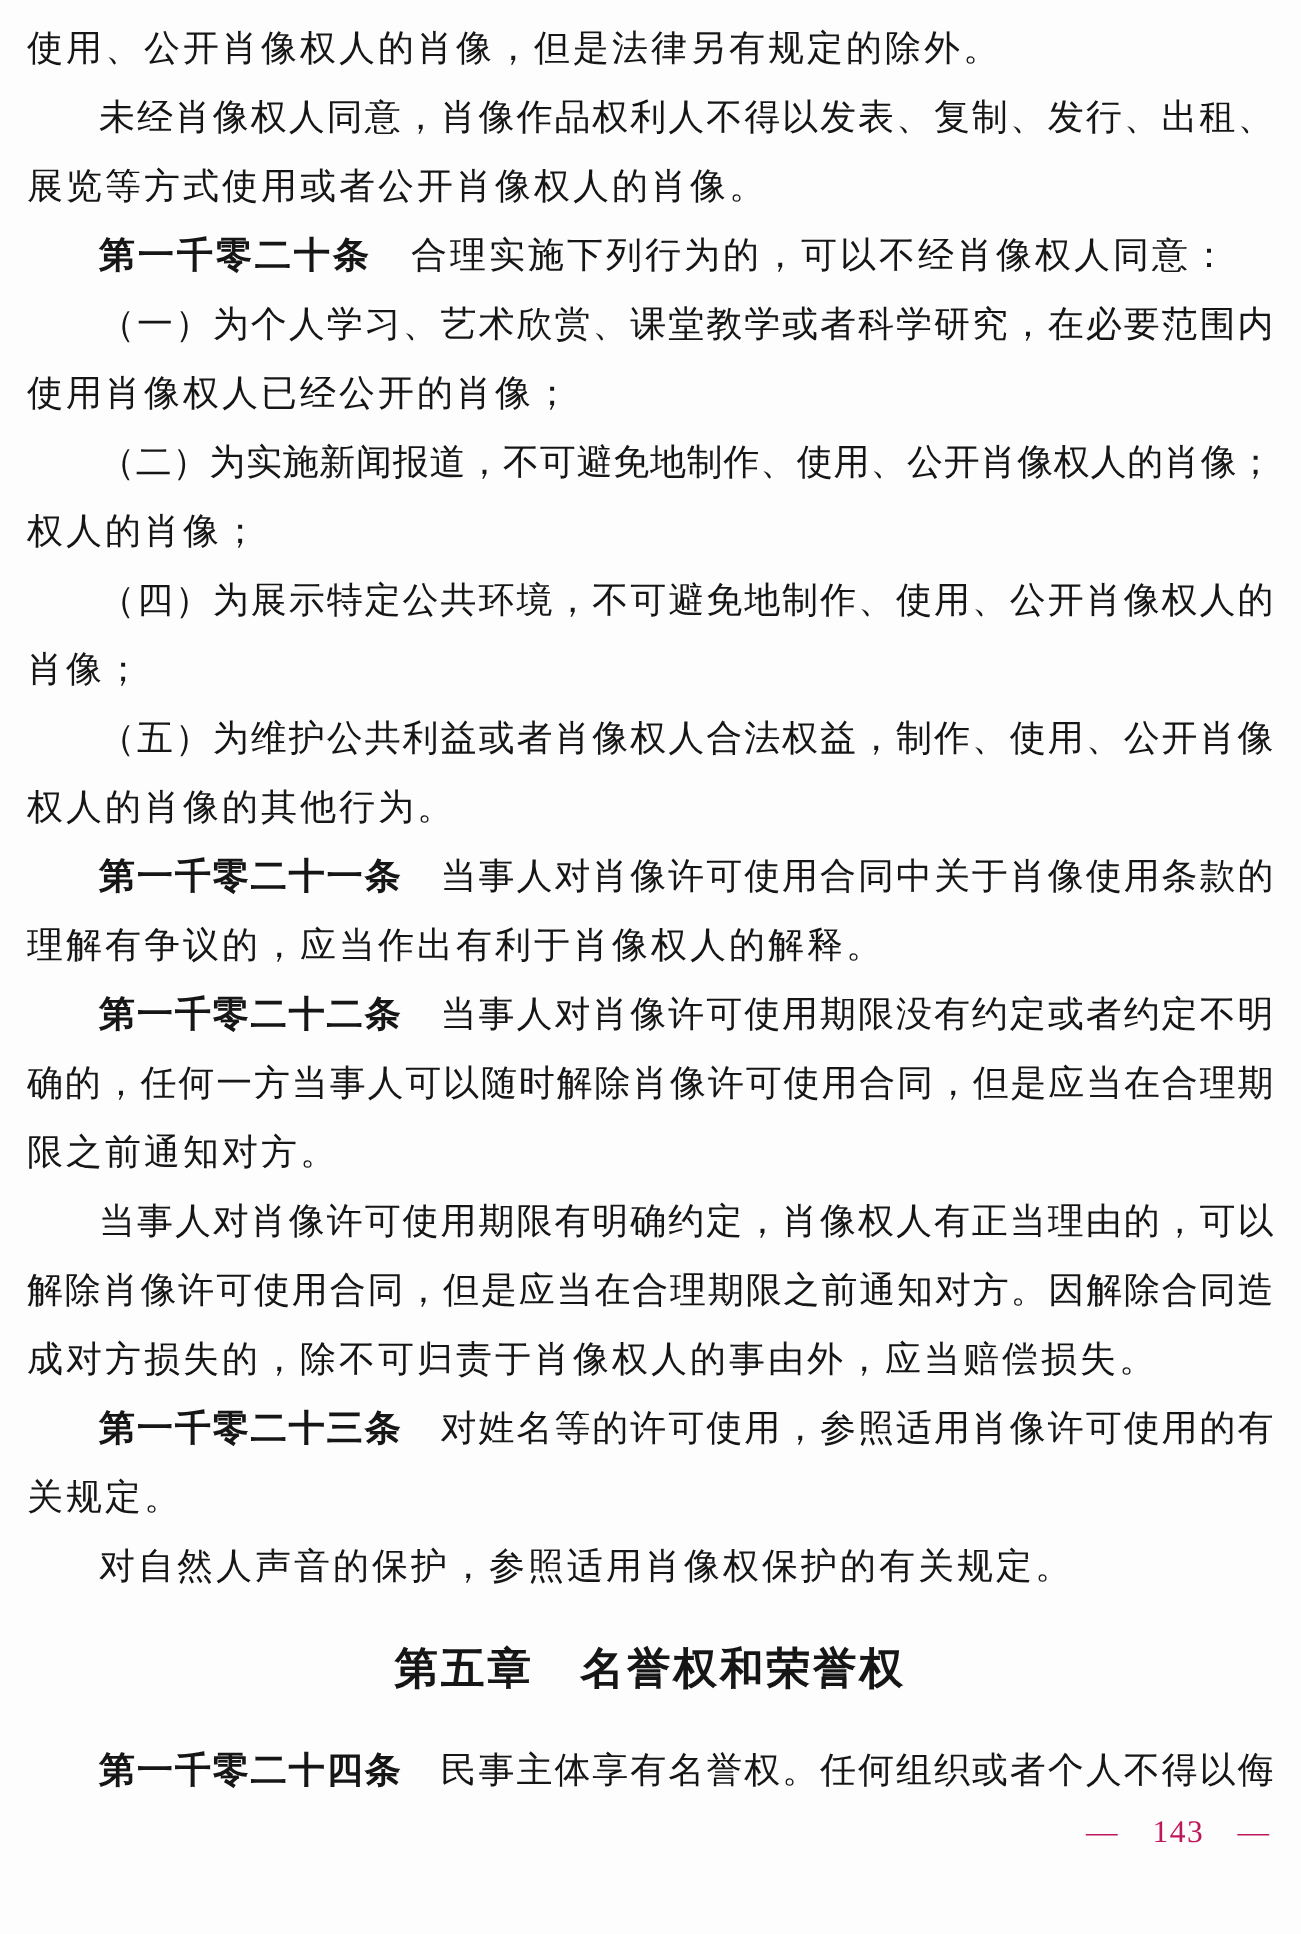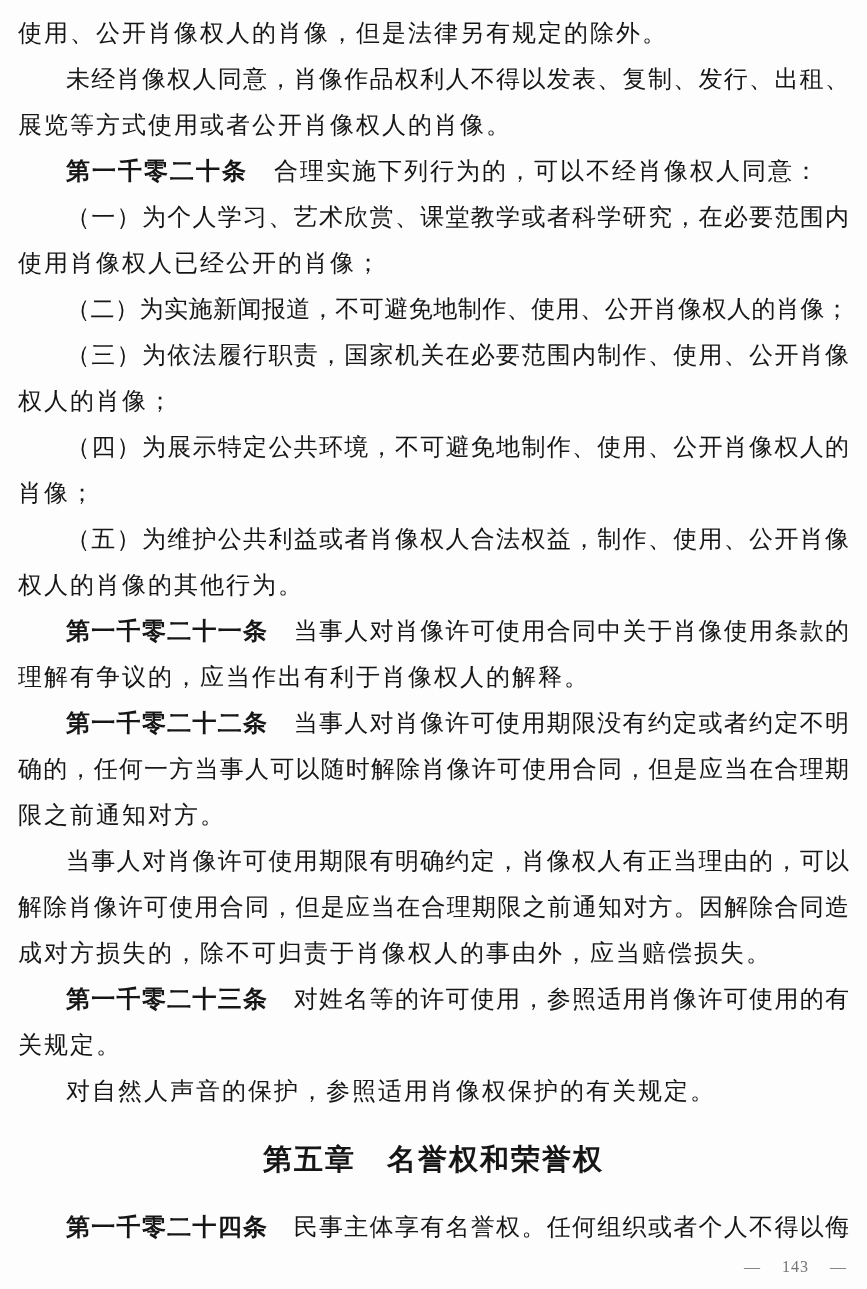--- a/index.html
+++ b/index.html
@@ -50,41 +50,40 @@
     white-space: nowrap;
   }
   .line.heading .bold {
     font-family: "Liberation Sans", "DejaVu Sans", sans-serif;
     font-weight: 700;
   }
   .footer {
     width: 831px;
     margin-top: 2px;
     text-align: right;
-    font-size: 16px;
+    font-size: 21px;
     line-height: 30px;
     word-spacing: 16px;
     letter-spacing: 1px;
-    color: #737373;
+    color: #be185d;
     padding-right: 2px;
   }
 </style>
 </head>
 <body>
 
 <div class="page">
   <div class="text-block">
       <div class="line"><span>使用、公开肖像权人的肖像，但是法律另有规定的除外。</span></div>
       <div class="line flush indent"><span>未经肖像权人同意，肖像作品权利人不得以发表、复制、发行、出租、</span></div>
       <div class="line"><span>展览等方式使用或者公开肖像权人的肖像。</span></div>
       <div class="line indent"><span class="bold">第一千零二十条</span><span>　合理实施下列行为的，可以不经肖像权人同意：</span></div>
       <div class="line flush indent"><span>（一）为个人学习、艺术欣赏、课堂教学或者科学研究，在必要范围内</span></div>
       <div class="line"><span>使用肖像权人已经公开的肖像；</span></div>
       <div class="line flush indent"><span>（二）为实施新闻报道，不可避免地制作、使用、公开肖像权人的肖像；</span></div>
-      <div class="line flush indent"><span>（三）为依法履行职责，国家机关在必要范围内制作、使用、公开肖像</span></div>
       <div class="line"><span>权人的肖像；</span></div>
       <div class="line flush indent"><span>（四）为展示特定公共环境，不可避免地制作、使用、公开肖像权人的</span></div>
       <div class="line"><span>肖像；</span></div>
       <div class="line flush indent"><span>（五）为维护公共利益或者肖像权人合法权益，制作、使用、公开肖像</span></div>
       <div class="line"><span>权人的肖像的其他行为。</span></div>
       <div class="line flush indent"><span class="bold">第一千零二十一条</span><span>　当事人对肖像许可使用合同中关于肖像使用条款的</span></div>
       <div class="line"><span>理解有争议的，应当作出有利于肖像权人的解释。</span></div>
       <div class="line flush indent"><span class="bold">第一千零二十二条</span><span>　当事人对肖像许可使用期限没有约定或者约定不明</span></div>
       <div class="line flush"><span>确的，任何一方当事人可以随时解除肖像许可使用合同，但是应当在合理期</span></div>
       <div class="line"><span>限之前通知对方。</span></div>

